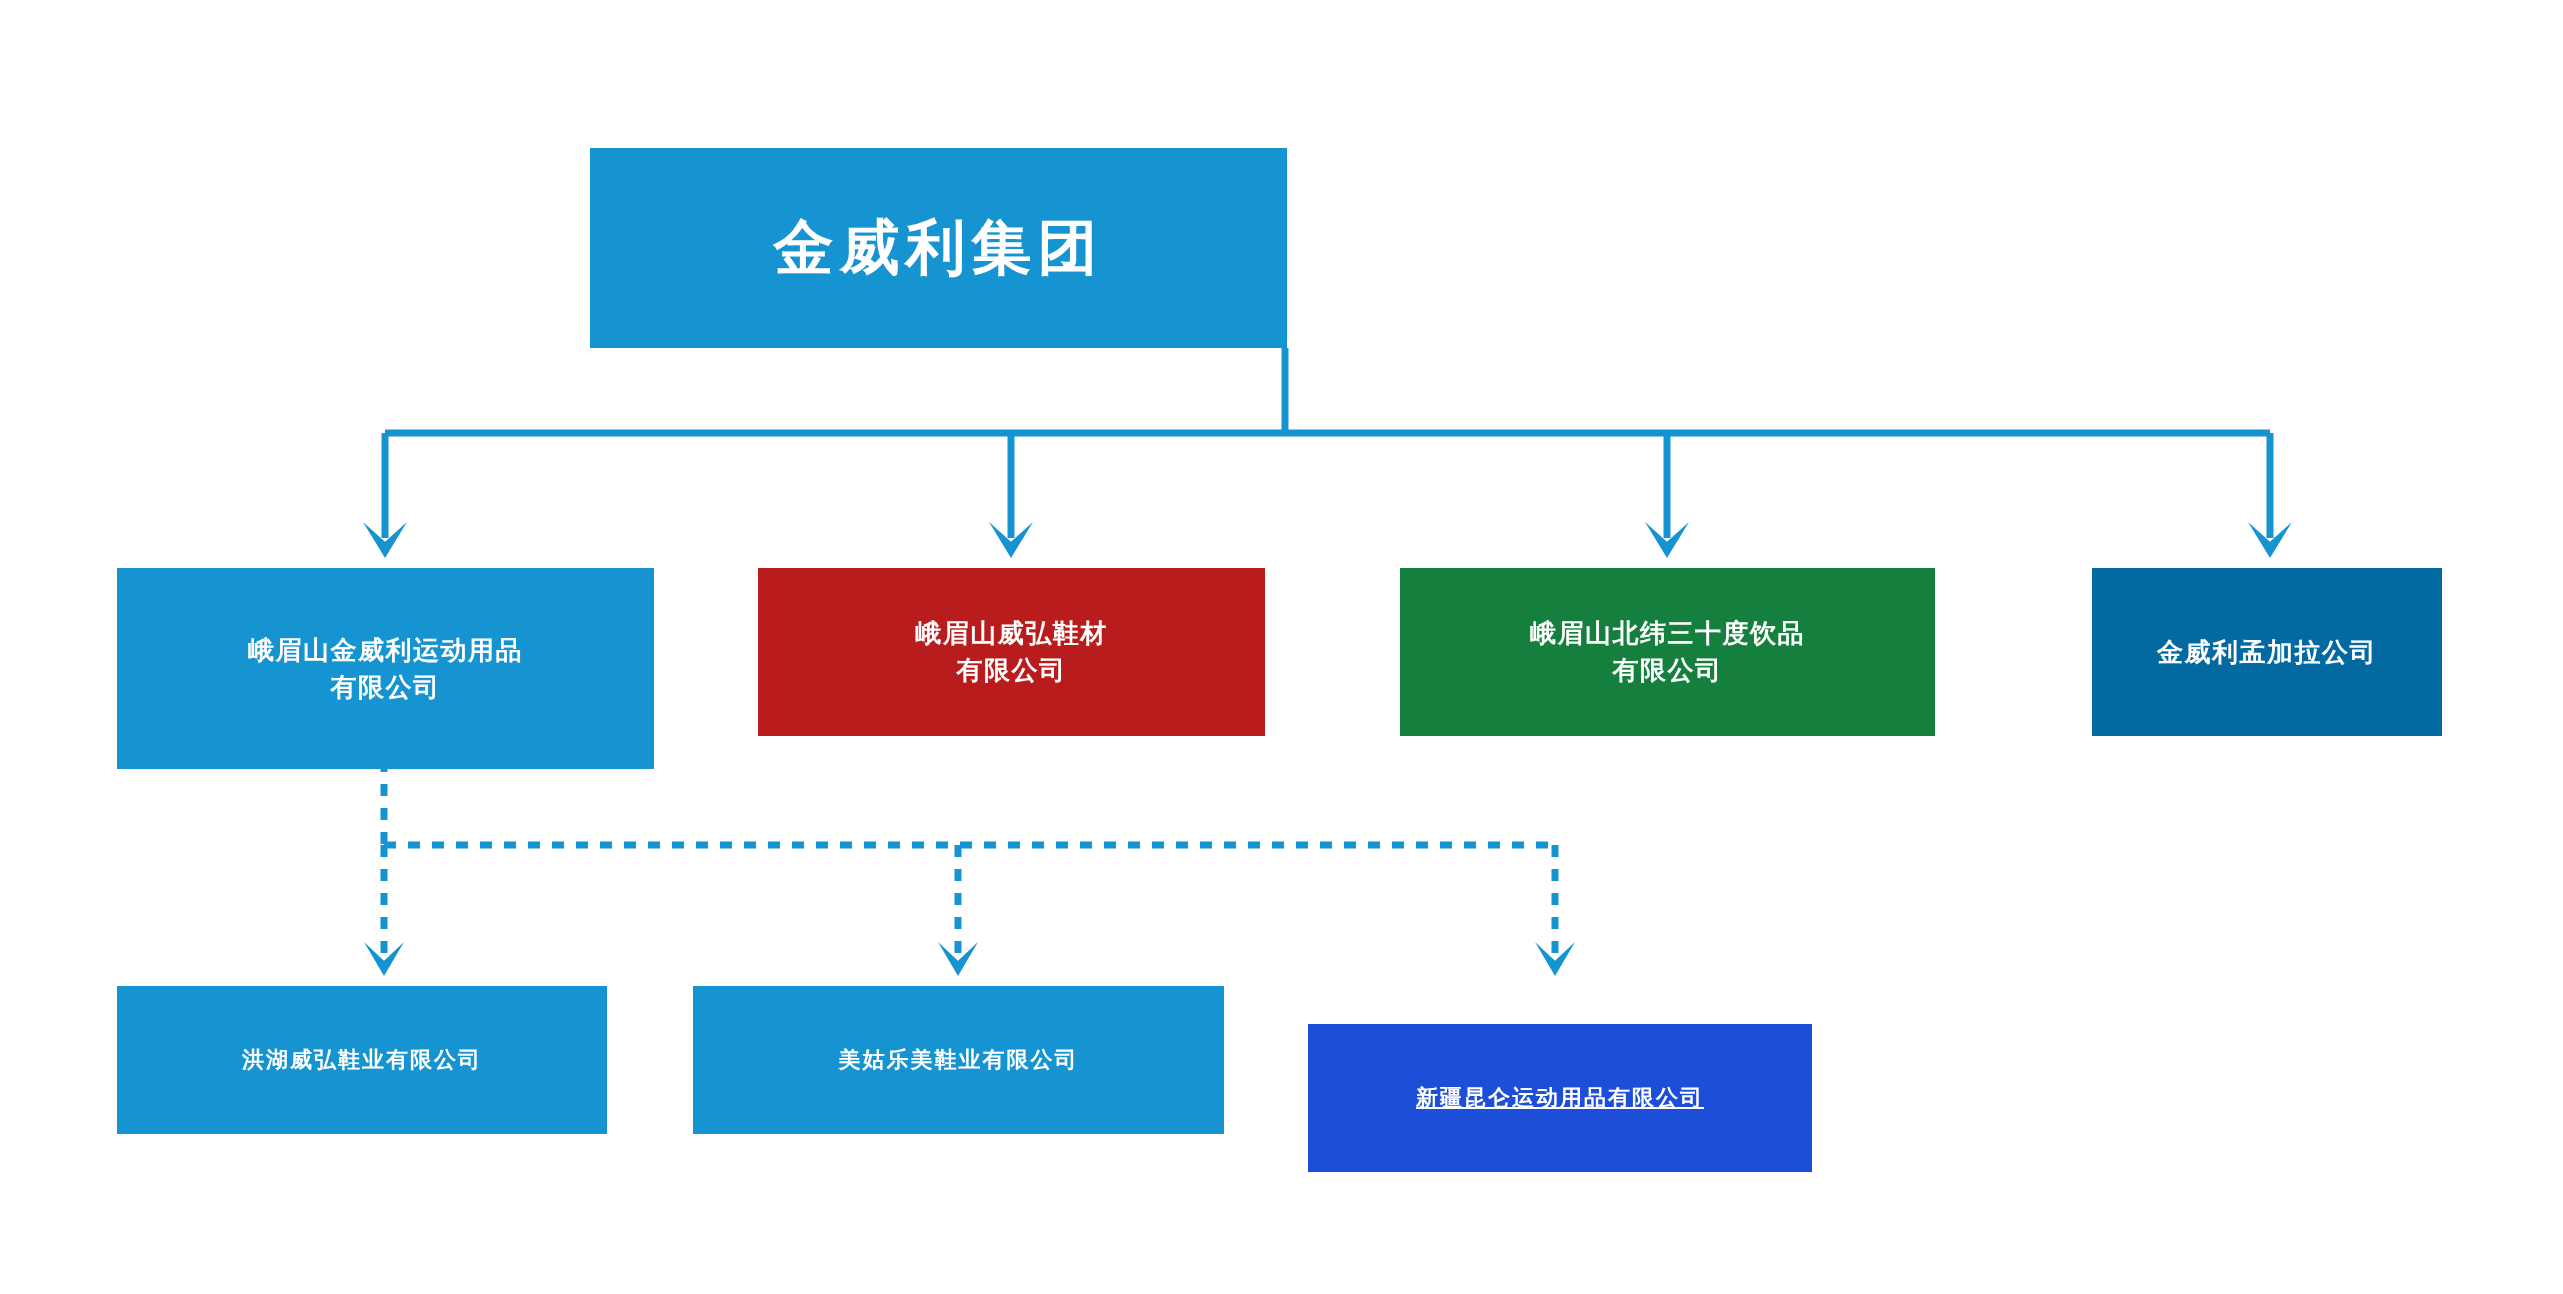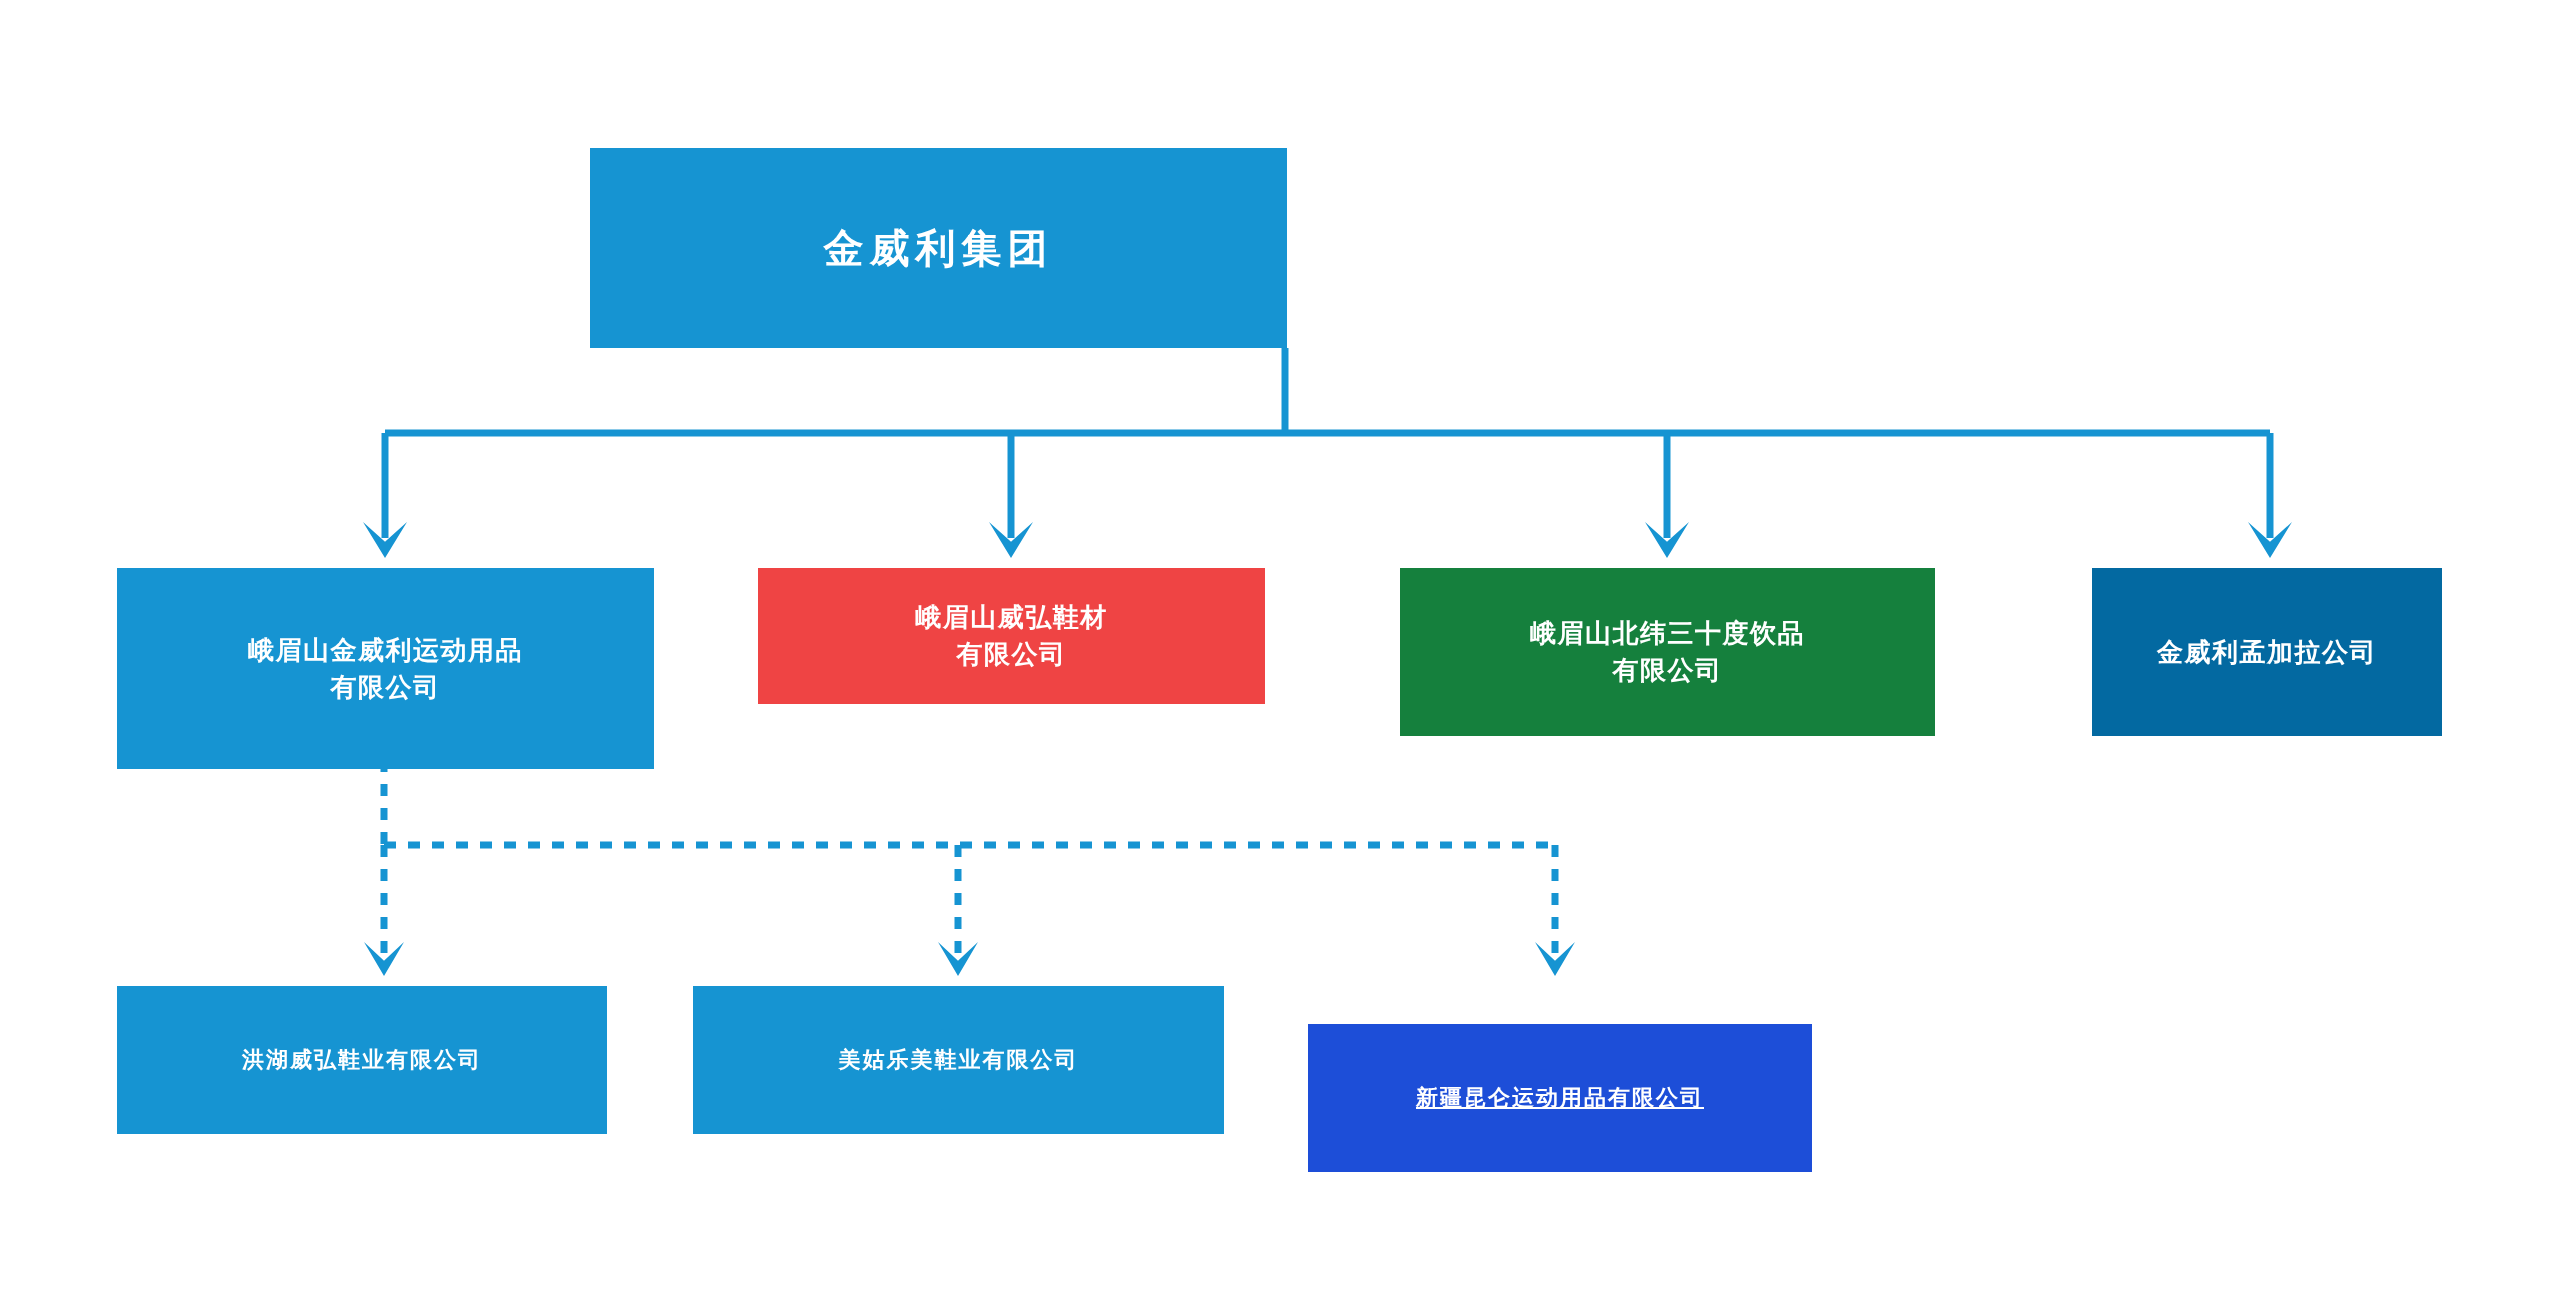--- a/index.html
+++ b/index.html
@@ -32,21 +32,21 @@
     align-items: center;
     justify-content: center;
     text-align: center;
     color: #ffffff;
     font-weight: bold;
     line-height: 1.42;
     letter-spacing: 0.5px;
     user-select: none;
   }
   .node-root {
-    font-size: 40px;
+    font-size: 60px;
     letter-spacing: 6px;
     line-height: 1.2;
   }
   .node-l1 {
     font-size: 26px;
     letter-spacing: 1.5px;
   }
   .node-l2 {
     font-size: 22px;
     letter-spacing: 2px;
@@ -91,21 +91,21 @@
 
   <div class="node node-root" id="node-root" style="left: 590px; top: 148px; width: 697px; height: 200px; background: rgb(22, 148, 210); color: rgb(255, 255, 255);">
     <span class="node-label">金威利集团</span>
   </div>
 
   <div id="level1-layer">
       <div class="node node-l1" style="left: 117px; top: 568px; width: 537px; height: 201px; background: rgb(22, 148, 210); color: rgb(255, 255, 255);">
         <span class="node-label">峨眉山金威利运动用品
 有限公司</span>
       </div>
-      <div class="node node-l1" style="left: 758px; top: 568px; width: 507px; height: 136px; background: #ef4444; color: rgb(255, 255, 255);">
+      <div class="node node-l1" style="left: 758px; top: 568px; width: 507px; height: 168px; background: #b91c1c; color: rgb(255, 255, 255);">
         <span class="node-label">峨眉山威弘鞋材
 有限公司</span>
       </div>
       <div class="node node-l1" style="left: 1400px; top: 568px; width: 535px; height: 168px; background: #15803d; color: rgb(255, 255, 255);">
         <span class="node-label">峨眉山北纬三十度饮品
 有限公司</span>
       </div>
       <div class="node node-l1" style="left: 2092px; top: 568px; width: 350px; height: 168px; background: #0369a1; color: rgb(255, 255, 255);">
         <span class="node-label">金威利孟加拉公司</span>
       </div>

